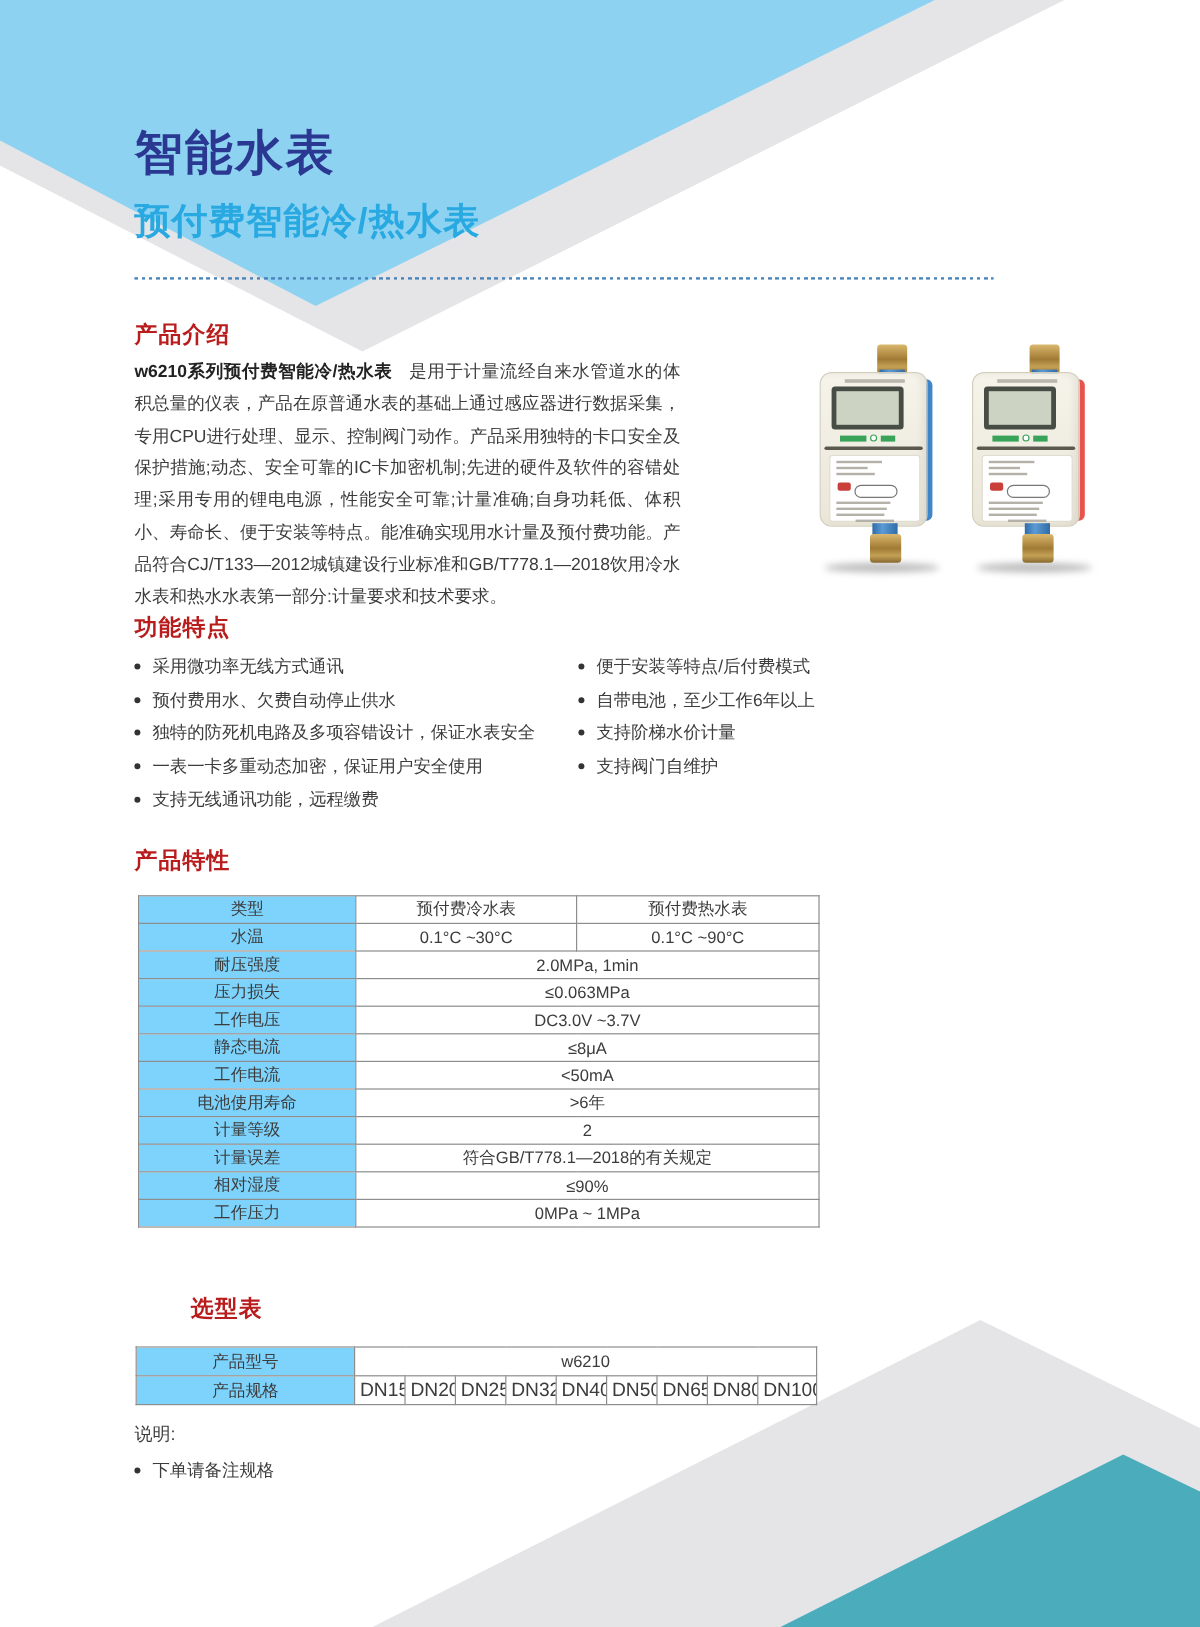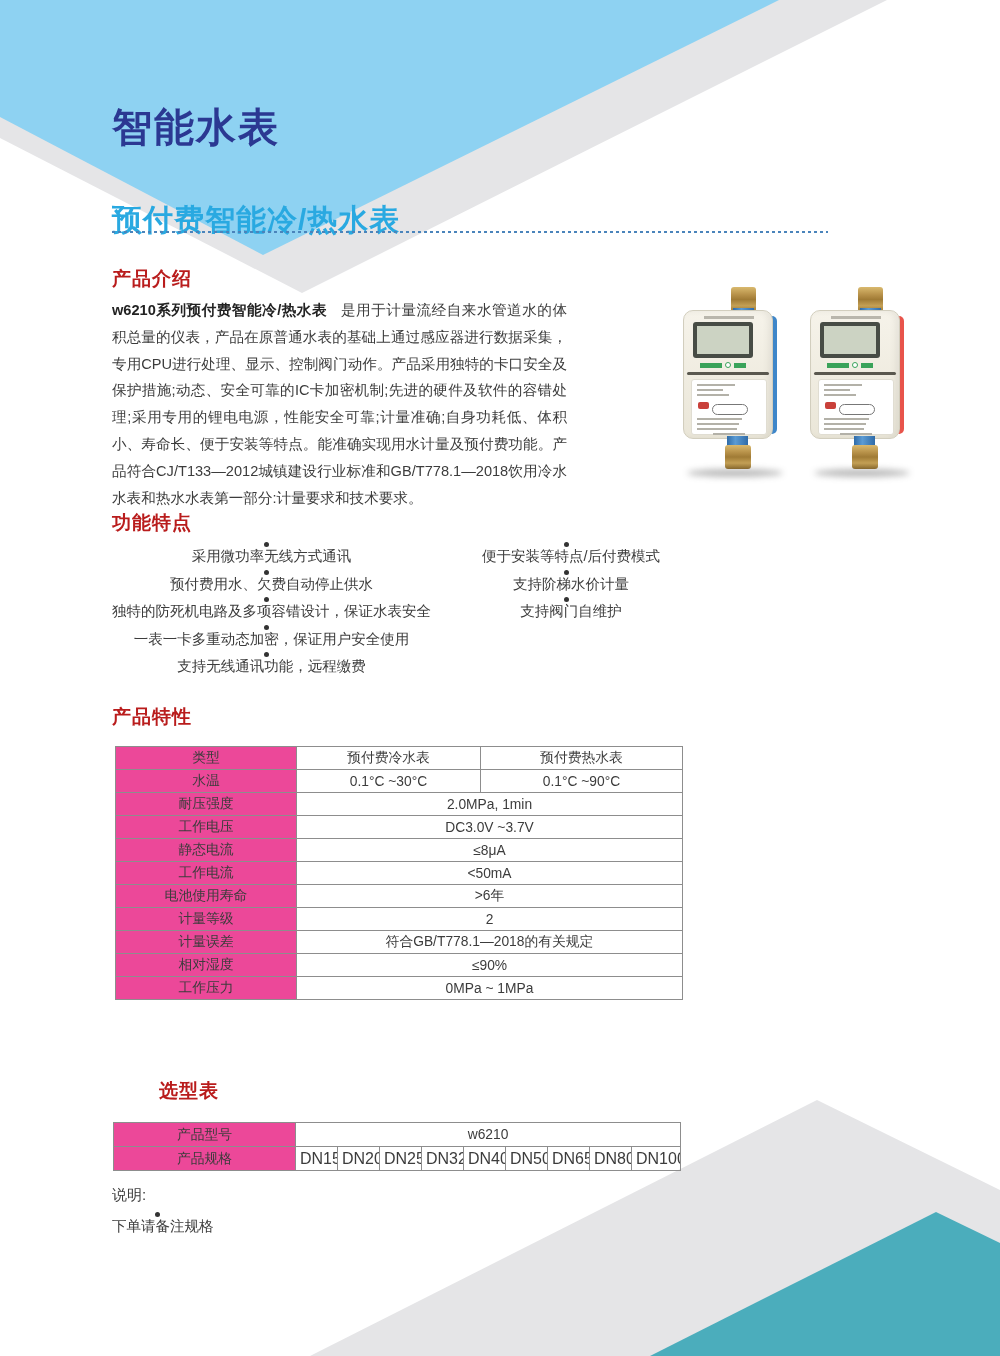--- a/index.html
+++ b/index.html
@@ -9,46 +9,46 @@
 
   
   .decor { position:absolute; left:0; pointer-events:none; }
   .decor-top { top:0; }
   .decor-bottom { bottom:0; }
 
   
   .page-title { position:absolute; left:112px; top:100px; font-size:40px; font-weight:bold;
                 color:#2b3892; letter-spacing:2px; }
   .page-subtitle { position:absolute; left:112px; top:164px; font-size:30px; font-weight:bold;
-                color:#29a9e1; letter-spacing:1px;margin-top:36px; }
+                color:#29a9e1; letter-spacing:1px; }
   .dotline { position:absolute; left:112px; top:231px; width:716px; height:2px;
              background:repeating-linear-gradient(90deg,#4a84bb 0 3px,transparent 3px 6px); }
 
   
   .sec-h { position:absolute; left:112px; font-size:19px; font-weight:bold; color:#b91c1c; letter-spacing:1px; }
 
   
   .intro-text { position:absolute; left:112px; top:297px; width:455px; font-size:14.6px;
                 line-height:26.8px; color:#3c3c3c; text-align:justify; }
   .intro-text .lead { font-weight:bold; color:#222; padding-right:14px; }
 
   
   .feat-col { position:absolute; top:542px; }
   .feat-col.left { left:112px; }
   .feat-col.right { left:482px; }
-  .feat { display:flex; align-items:center; height:27.6px; font-size:14.5px; color:#3c3c3c;flex-direction:column; }
+  .feat { display:flex; align-items:center; height:27.6px; font-size:14.5px; color:#3c3c3c; }
   .feat .dot { width:5px; height:5px; border-radius:50%; background:#333; margin-right:10px; flex:0 0 auto; }
 
   
   table { border-collapse:collapse; table-layout:fixed; }
   .spec-table { position:absolute; left:115px; top:746px; width:567px; }
   .sel-table  { position:absolute; left:113px; top:1122px; width:565px; }
   td { border:1px solid #8d8d8d; font-size:13.8px; color:#3c3c3c; text-align:center;
        height:23px; padding:0 4px; overflow:hidden; white-space:nowrap; }
-  td.lbl { background:#ec4899; }
+  td.lbl { background:#7dd3fc; }
   .sel-table td { height:24px; }
   .sel-table td.dn { font-size:16px; }
 
   
   .notes-h { position:absolute; left:112px; top:1186px; font-size:15px; color:#3c3c3c; }
   .note-item { position:absolute; left:112px; top:1212px; }
 
   
   .meters { position:absolute; left:663px; top:282px; width:305px; height:200px; }
   .meter { position:absolute; top:0; width:105px; height:196px; }
@@ -202,20 +202,24 @@
         <span>支持无线通讯功能，远程缴费</span>
       </div>
   </div>
   <div class="feat-col right">
     <div class="feat">
         <span class="dot"></span>
         <span>便于安装等特点/后付费模式</span>
       </div>
     <div class="feat">
         <span class="dot"></span>
+        <span>自带电池，至少工作6年以上</span>
+      </div>
+    <div class="feat">
+        <span class="dot"></span>
         <span>支持阶梯水价计量</span>
       </div>
     <div class="feat">
         <span class="dot"></span>
         <span>支持阀门自维护</span>
       </div>
   </div>
 
   <div class="sec-h" style="top:704px;">产品特性</div>
   <table class="spec-table">
@@ -231,20 +235,24 @@
           <td>预付费热水表</td>
         </tr>
     <tr>
           <td class="lbl">水温</td>
           <td>0.1°C ~30°C</td>
           <td>0.1°C ~90°C</td>
         </tr>
     <tr>
           <td class="lbl">耐压强度</td>
           <td colspan="2">2.0MPa, 1min</td>
+        </tr>
+    <tr>
+          <td class="lbl">压力损失</td>
+          <td colspan="2">≤0.063MPa</td>
         </tr>
     <tr>
           <td class="lbl">工作电压</td>
           <td colspan="2">DC3.0V ~3.7V</td>
         </tr>
     <tr>
           <td class="lbl">静态电流</td>
           <td colspan="2">≤8μA</td>
         </tr>
     <tr>

